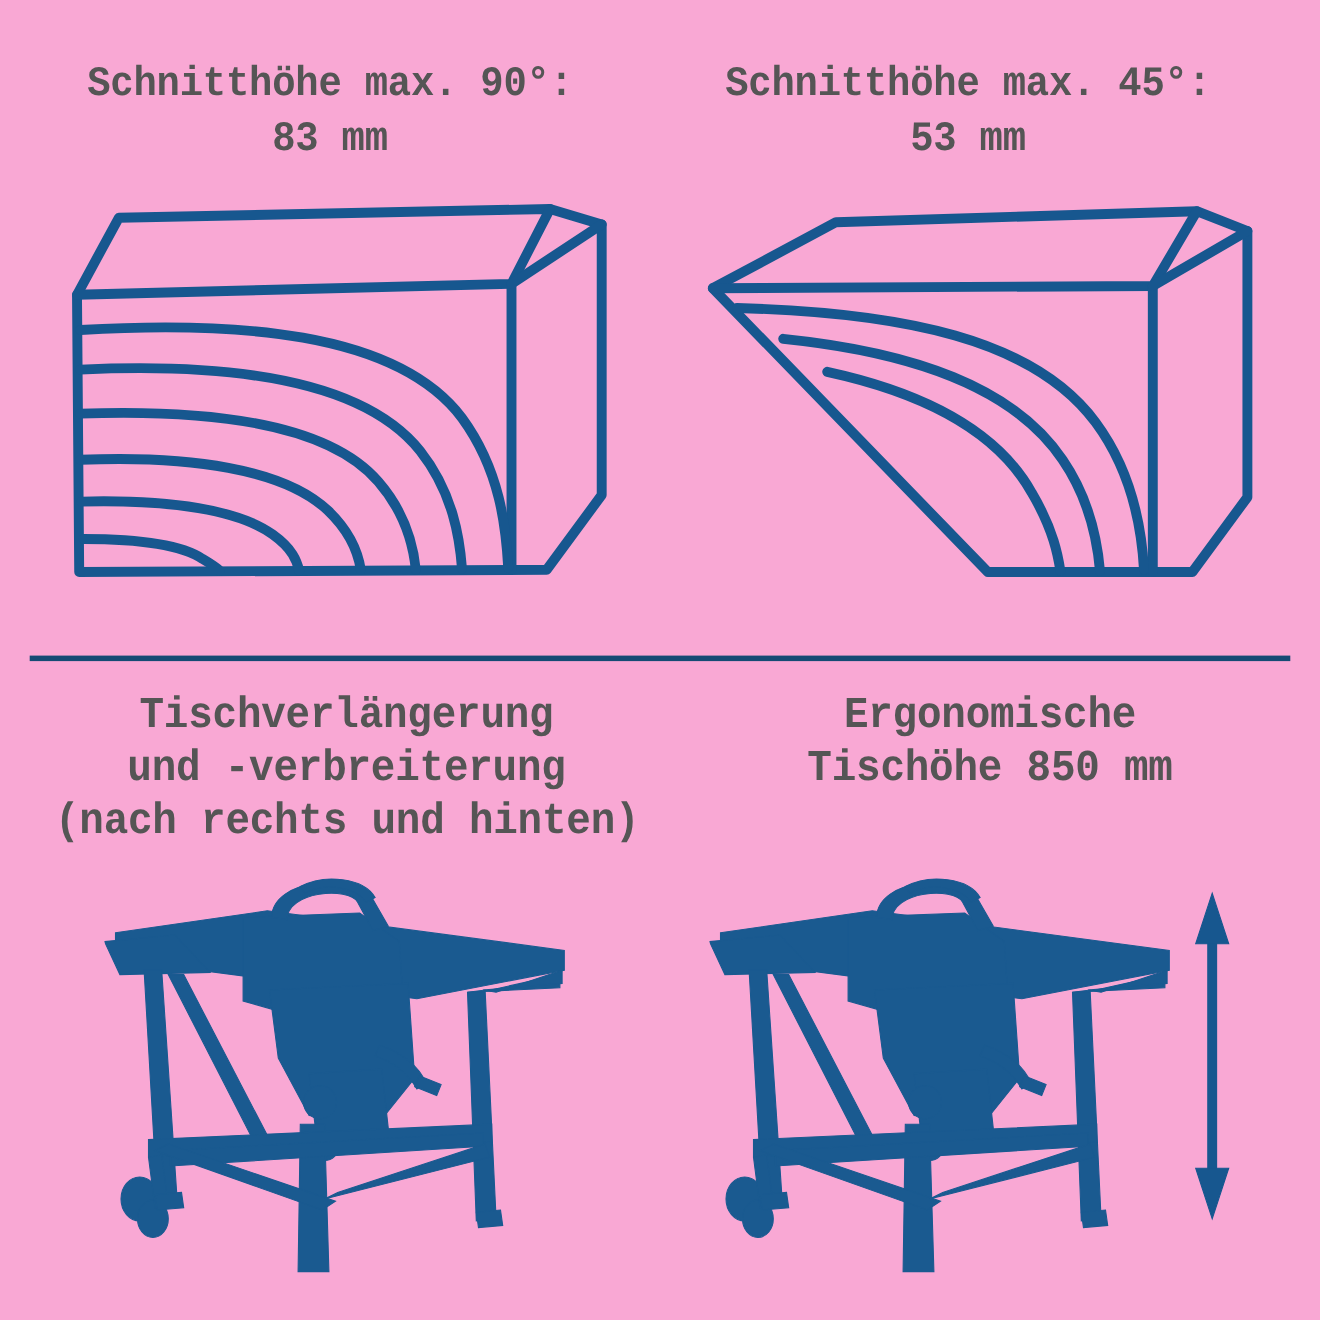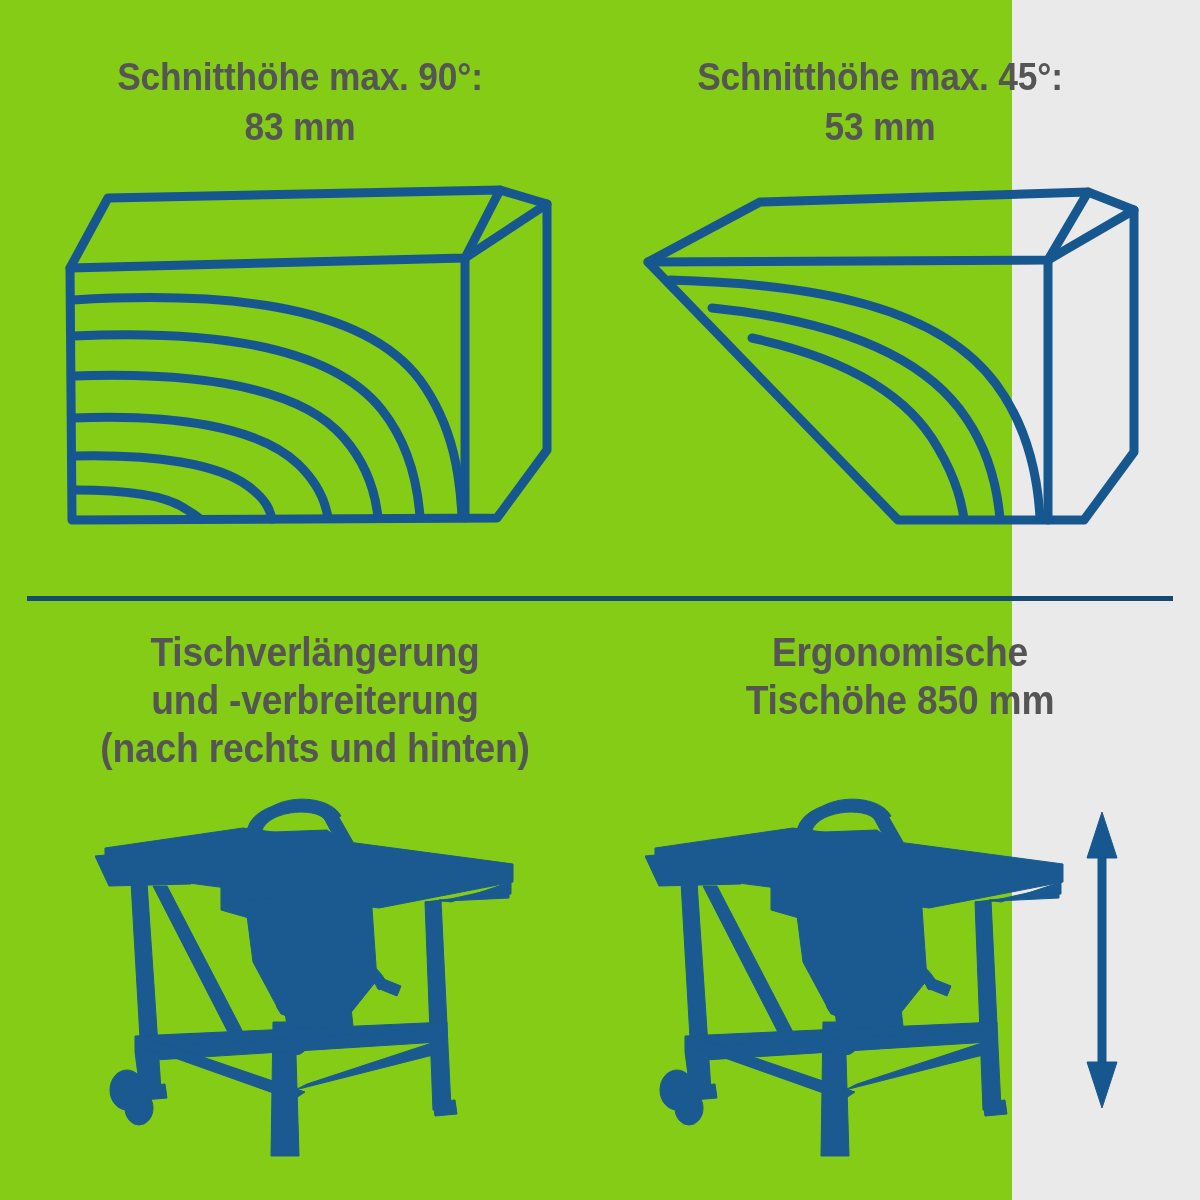--- a/index.html
+++ b/index.html
@@ -8,23 +8,24 @@
   }
   body {
     width: 1200px;
     height: 1200px;
     background: #eaeaea;
     font-family: "Liberation Sans", sans-serif;
     overflow: hidden;
   }
   .page {
     position: relative;
-    width: 1012px;
+    width: 1200px;
     height: 1200px;
-    background: #84cc16;
+    background: #f9a8d4;
+    font-family: Liberation Mono, monospace;
   }
 
   
   .caption {
     position: absolute;
     text-align: center;
     color: #555555;
     font-weight: bold;
     font-size: 38px;
     line-height: 50px;

